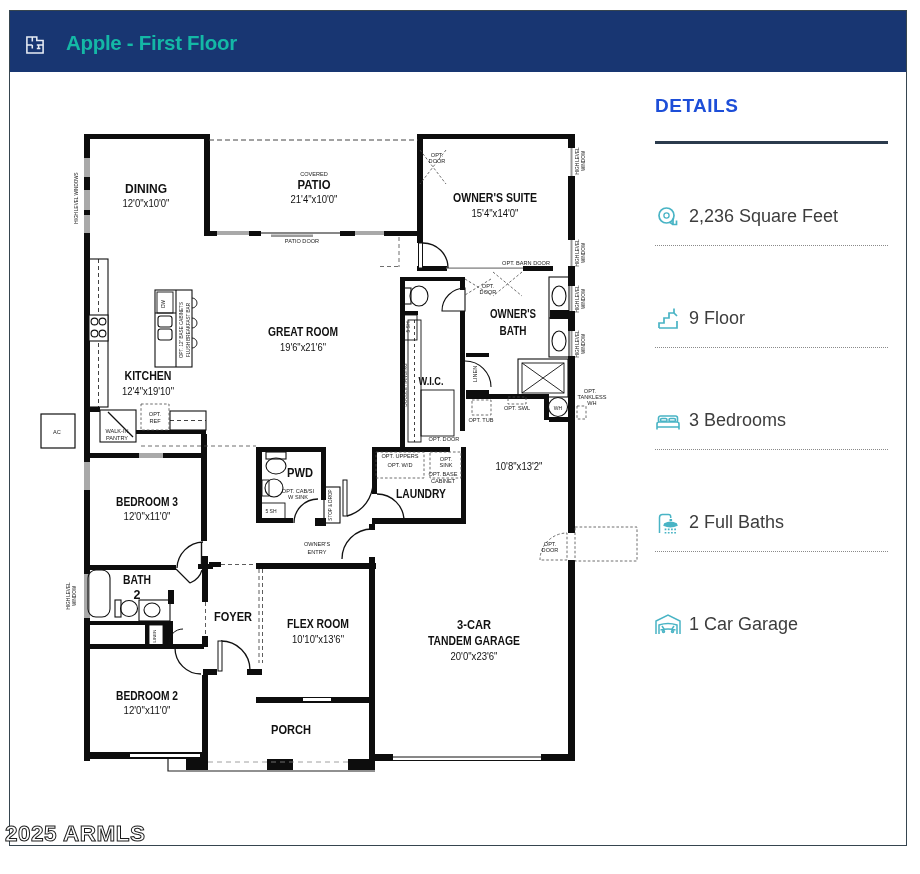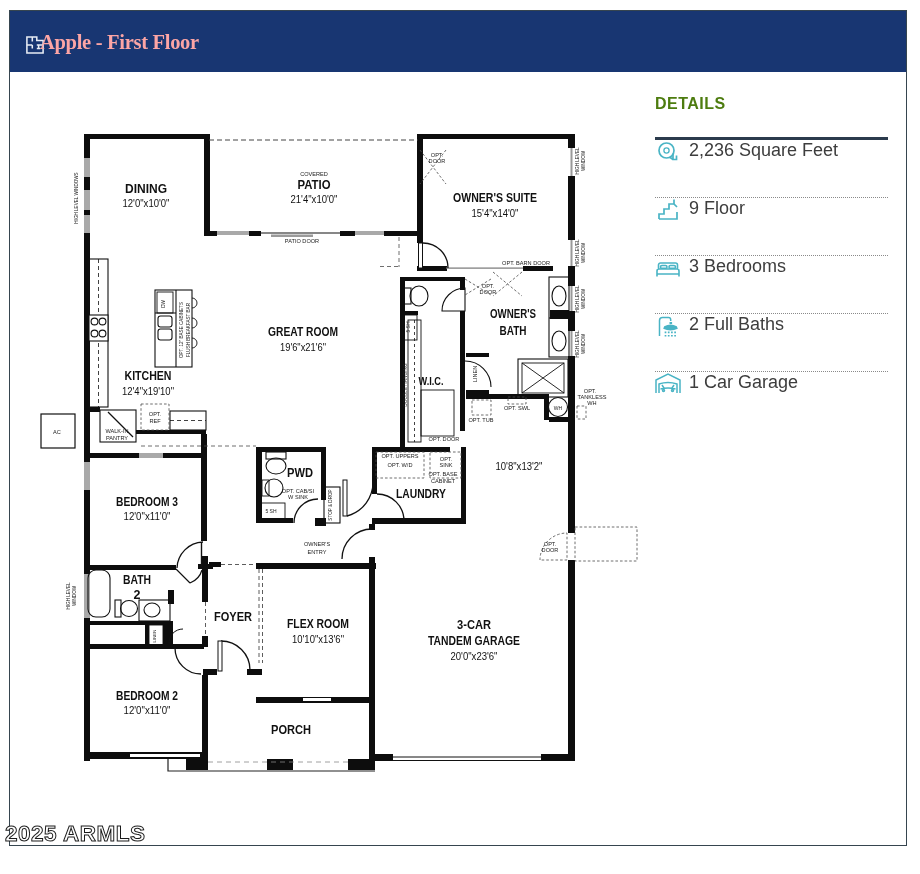--- a/index.html
+++ b/index.html
@@ -1,24 +1,24 @@
 <!DOCTYPE html>
 <html><head>
 <meta charset="utf-8">
 <style>
   html,body{margin:0;padding:0;background:#fff;width:920px;height:874px;overflow:hidden;}
   body{font-family:"Liberation Sans",sans-serif;position:relative;}
   #frame{position:absolute;left:9px;top:10px;width:896px;height:834px;border:1px solid #36454f;background:#fff;}
   #hdr{position:absolute;left:0;top:0;width:100%;height:61px;background:#183672;}
-  #hdr .t{position:absolute;left:30px;top:20px;color:#fca5a5;font-weight:bold;font-size:20.5px;letter-spacing:-0.3px;font-family:Liberation Serif, serif;}
+  #hdr .t{position:absolute;left:56px;top:20px;color:#14b8a6;font-weight:bold;font-size:20.5px;letter-spacing:-0.3px;}
   #hdr svg{position:absolute;left:16px;top:25px;}
   #details{position:absolute;left:655px;top:95px;width:233px;}
-  #details h2{margin:0;font-size:16px;font-weight:bold;color:#4d7c0f;letter-spacing:0.5px;}
+  #details h2{margin:0;font-size:19px;font-weight:bold;color:#1d4ed8;letter-spacing:0.5px;}
   #details .rule{height:3px;background:#2b3b4d;margin-top:24px;}
-  .row{position:relative;height:57px;border-bottom:1px dotted #8a8a8a;display:flex;}
+  .row{position:relative;height:57px;border-bottom:1px dotted #8a8a8a;display:flex;align-items:center;margin-top:44px;}
   .row:last-child{border-bottom:none;}
   .row svg{flex:0 0 26px;}
   .row span{margin-left:8px;font-size:18px;color:#3d3d3d;letter-spacing:0px;}
   #wm{position:absolute;left:2px;top:818px;}
 </style>
 </head>
 <body>
 <div id="frame">
   <div id="hdr">
     <svg width="18" height="18" viewBox="0 0 20 20" fill="none" stroke="#e8edf5" stroke-width="1.7">

